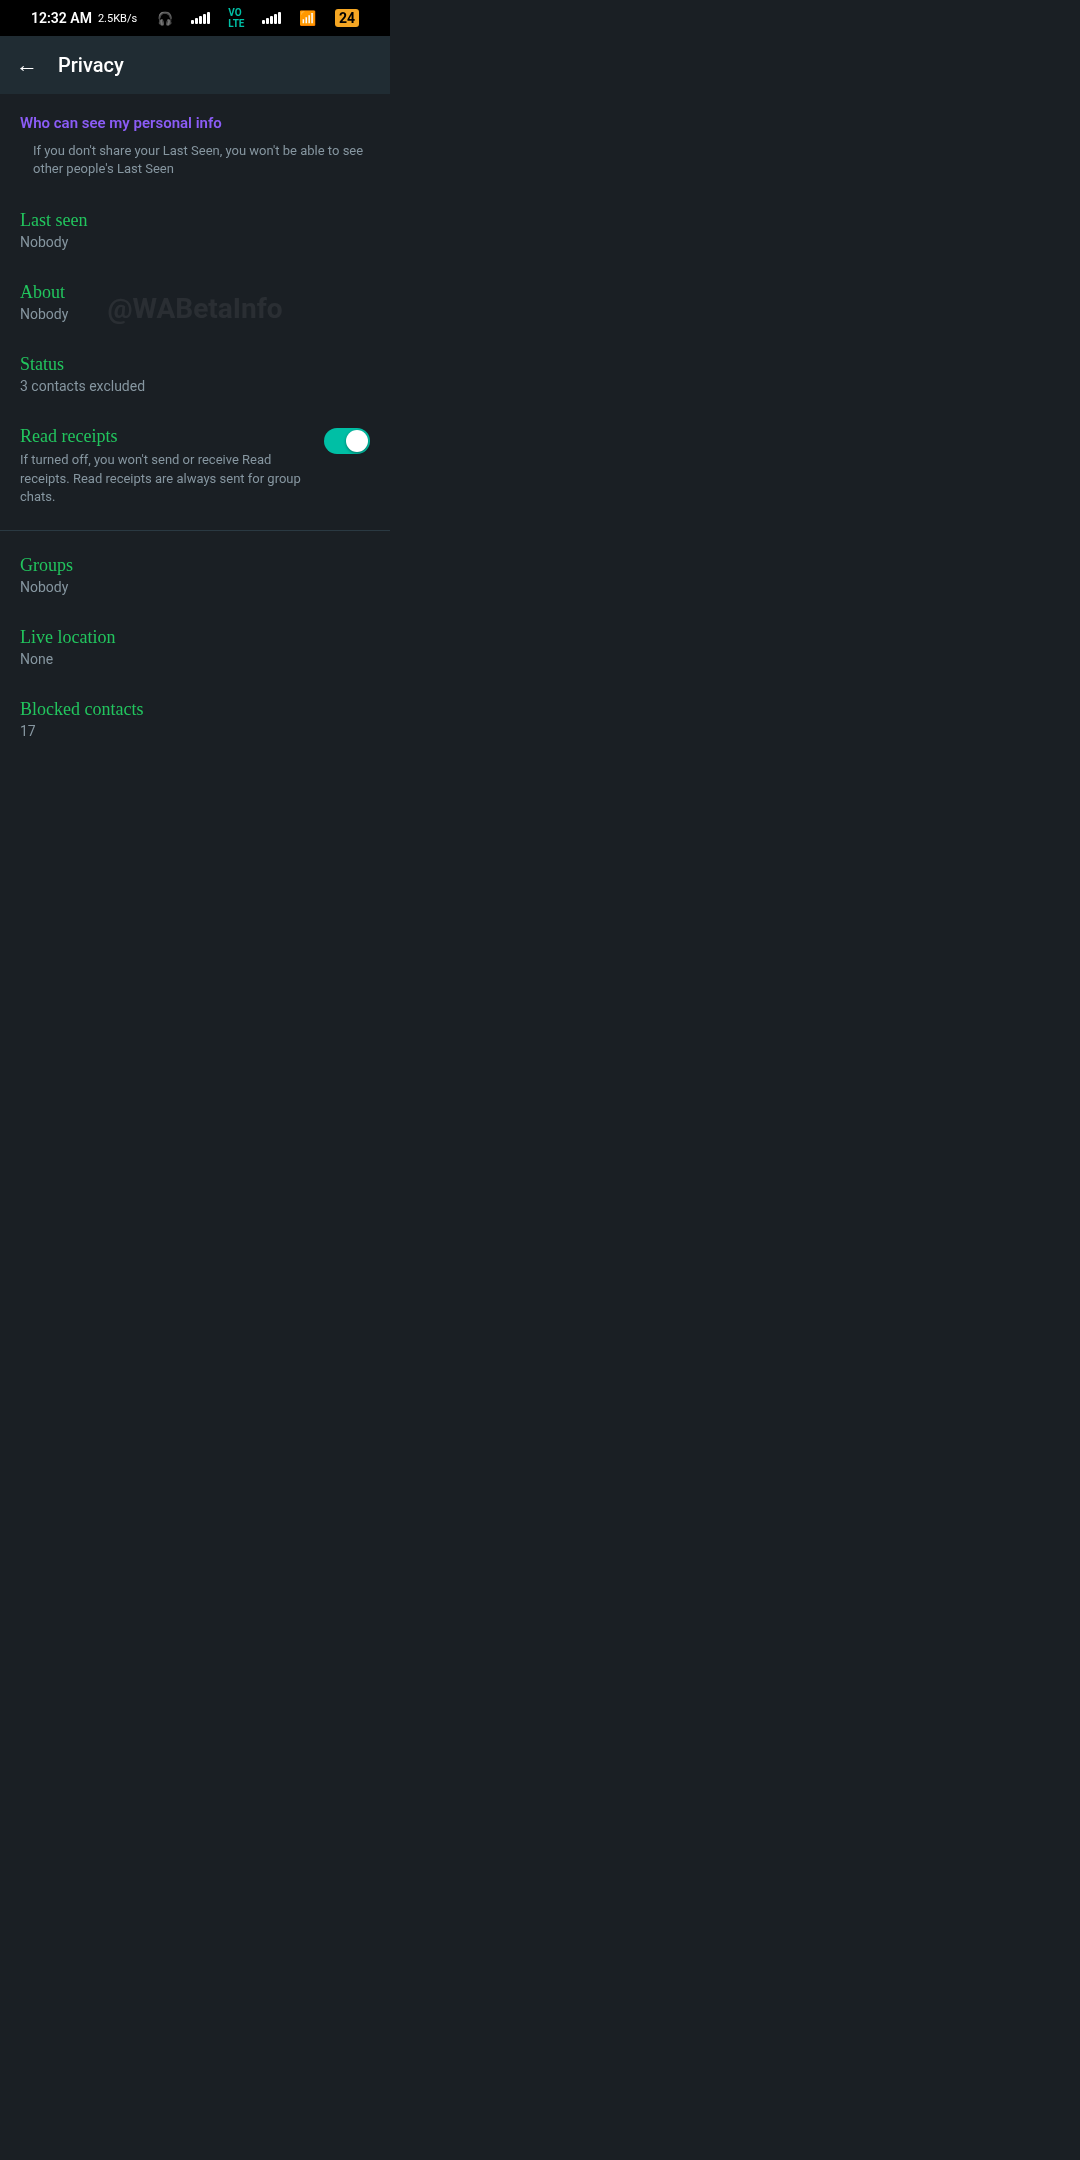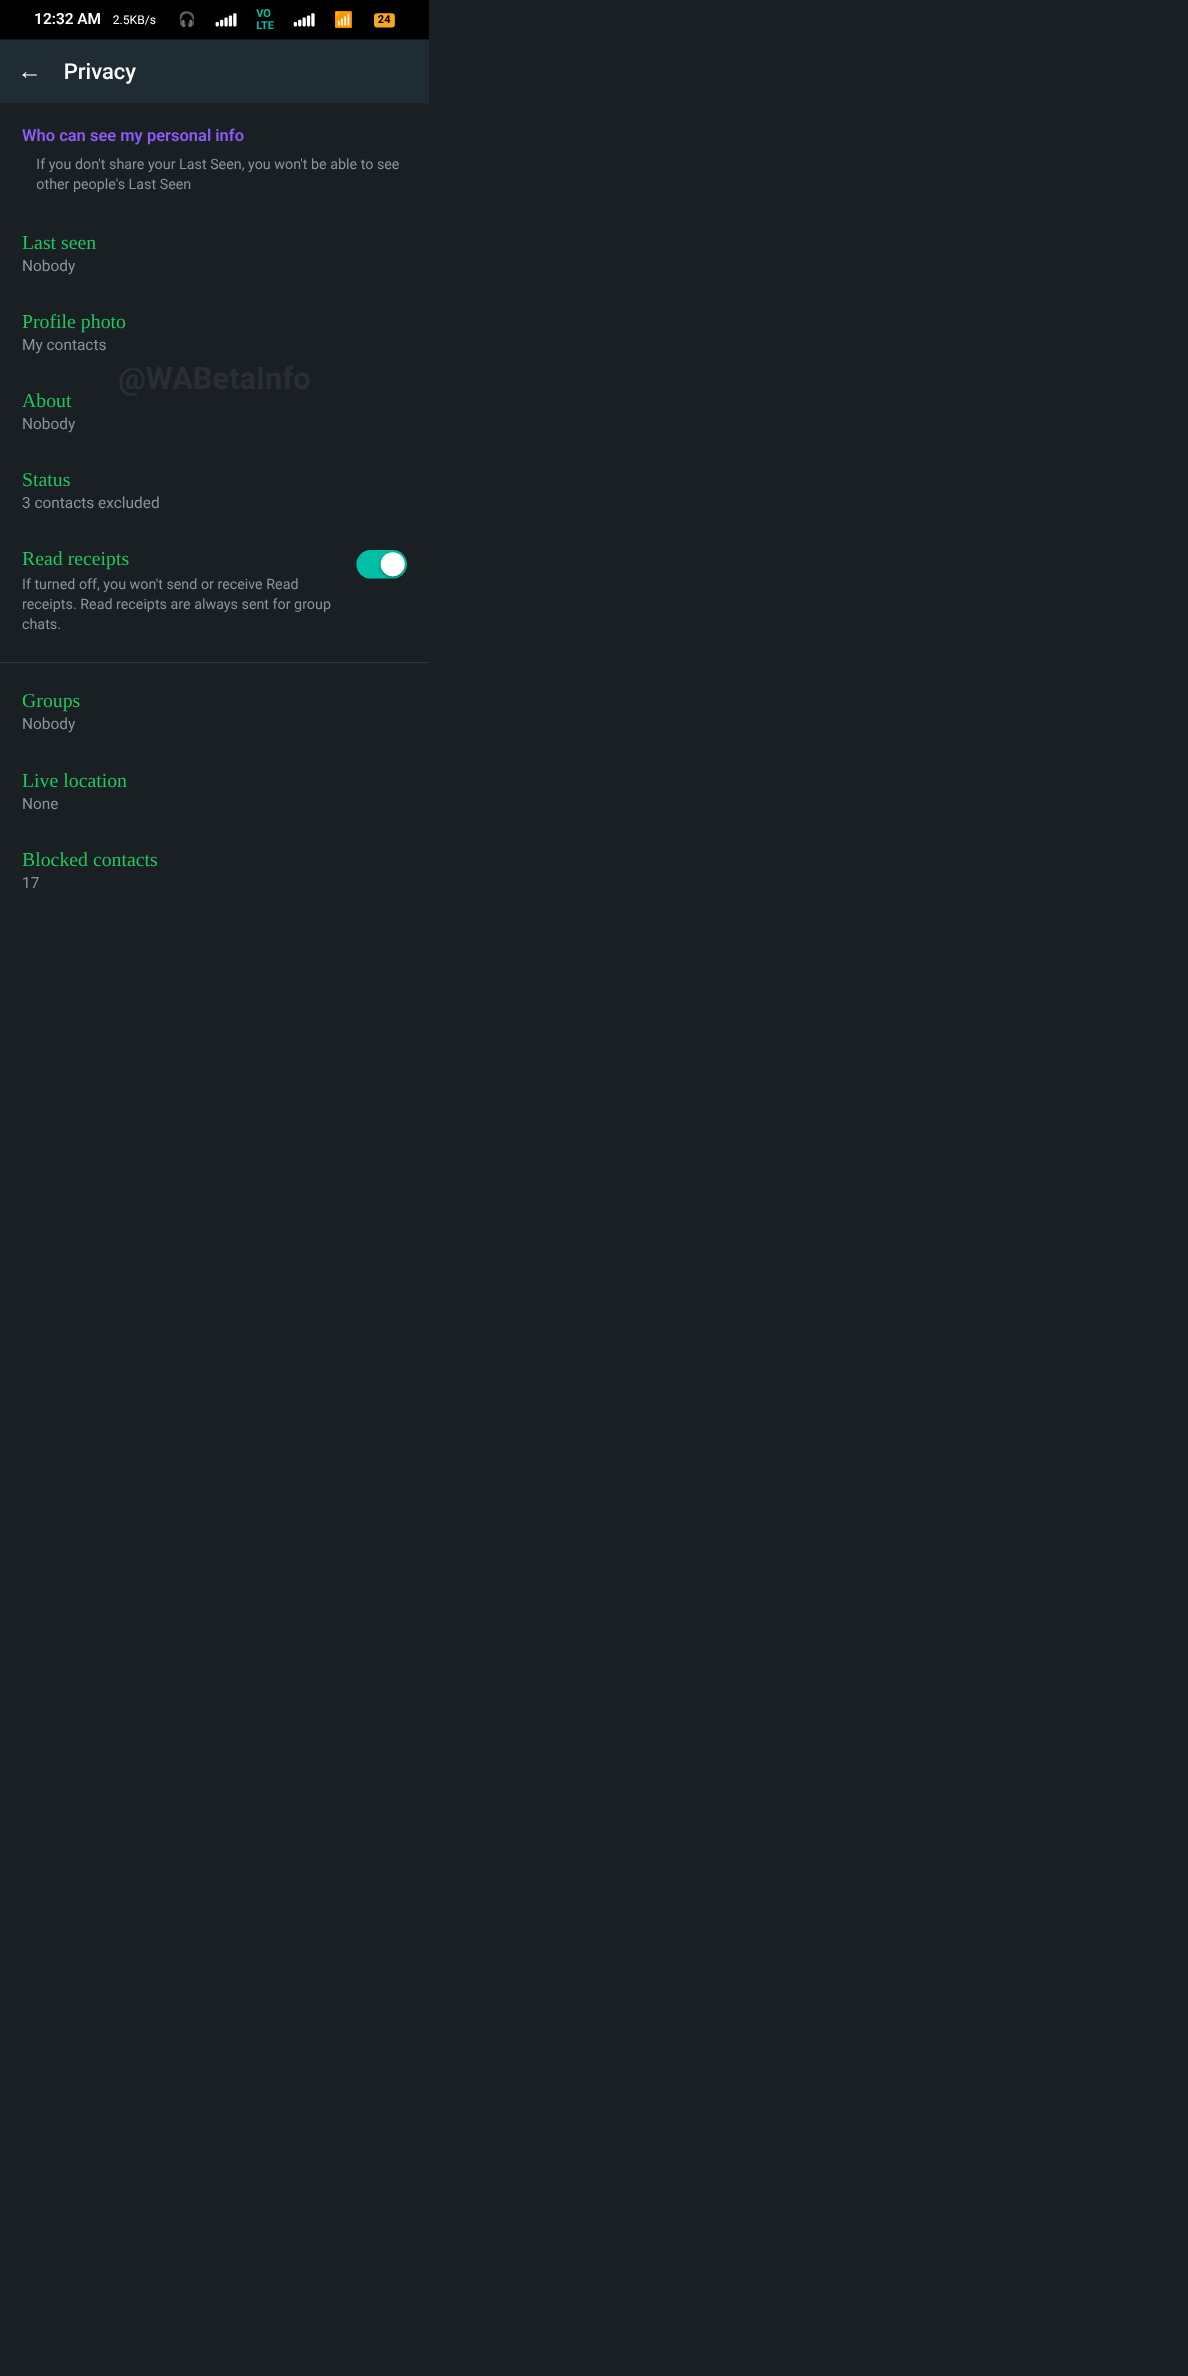--- a/index.html
+++ b/index.html
@@ -55,21 +55,21 @@
       border-radius: 1px;
     }
 
     .battery-icon {
       display: inline-flex;
       align-items: center;
       background: #f5a623;
       border-radius: 3px;
       padding: 1px 4px;
       color: #000;
-      font-size: 10px;
+      font-size: 14px;
       font-weight: bold;
     }
 
     
     .toolbar {
       background-color: #202c33;
       display: flex;
       align-items: center;
       padding: 12px 16px;
       height: 58px;
@@ -238,24 +238,20 @@
     <div class="watermark">@WABetaInfo</div>
 
     <div class="section-header">Who can see my personal info</div>
     <div class="section-desc">If you don't share your Last Seen, you won't be able to see other people's Last Seen</div>
 
     <div class="setting-item">
       <div class="setting-label">Last seen</div>
       <div class="setting-value">Nobody</div>
     </div>
 
-    <div class="setting-item">
-      <div class="setting-label">Profile photo</div>
-      <div class="setting-value">My contacts</div>
-    </div>
 
     <div class="setting-item">
       <div class="setting-label">About</div>
       <div class="setting-value">Nobody</div>
     </div>
 
     <div class="setting-item">
       <div class="setting-label">Status</div>
       <div class="setting-value">3 contacts excluded</div>
     </div>

